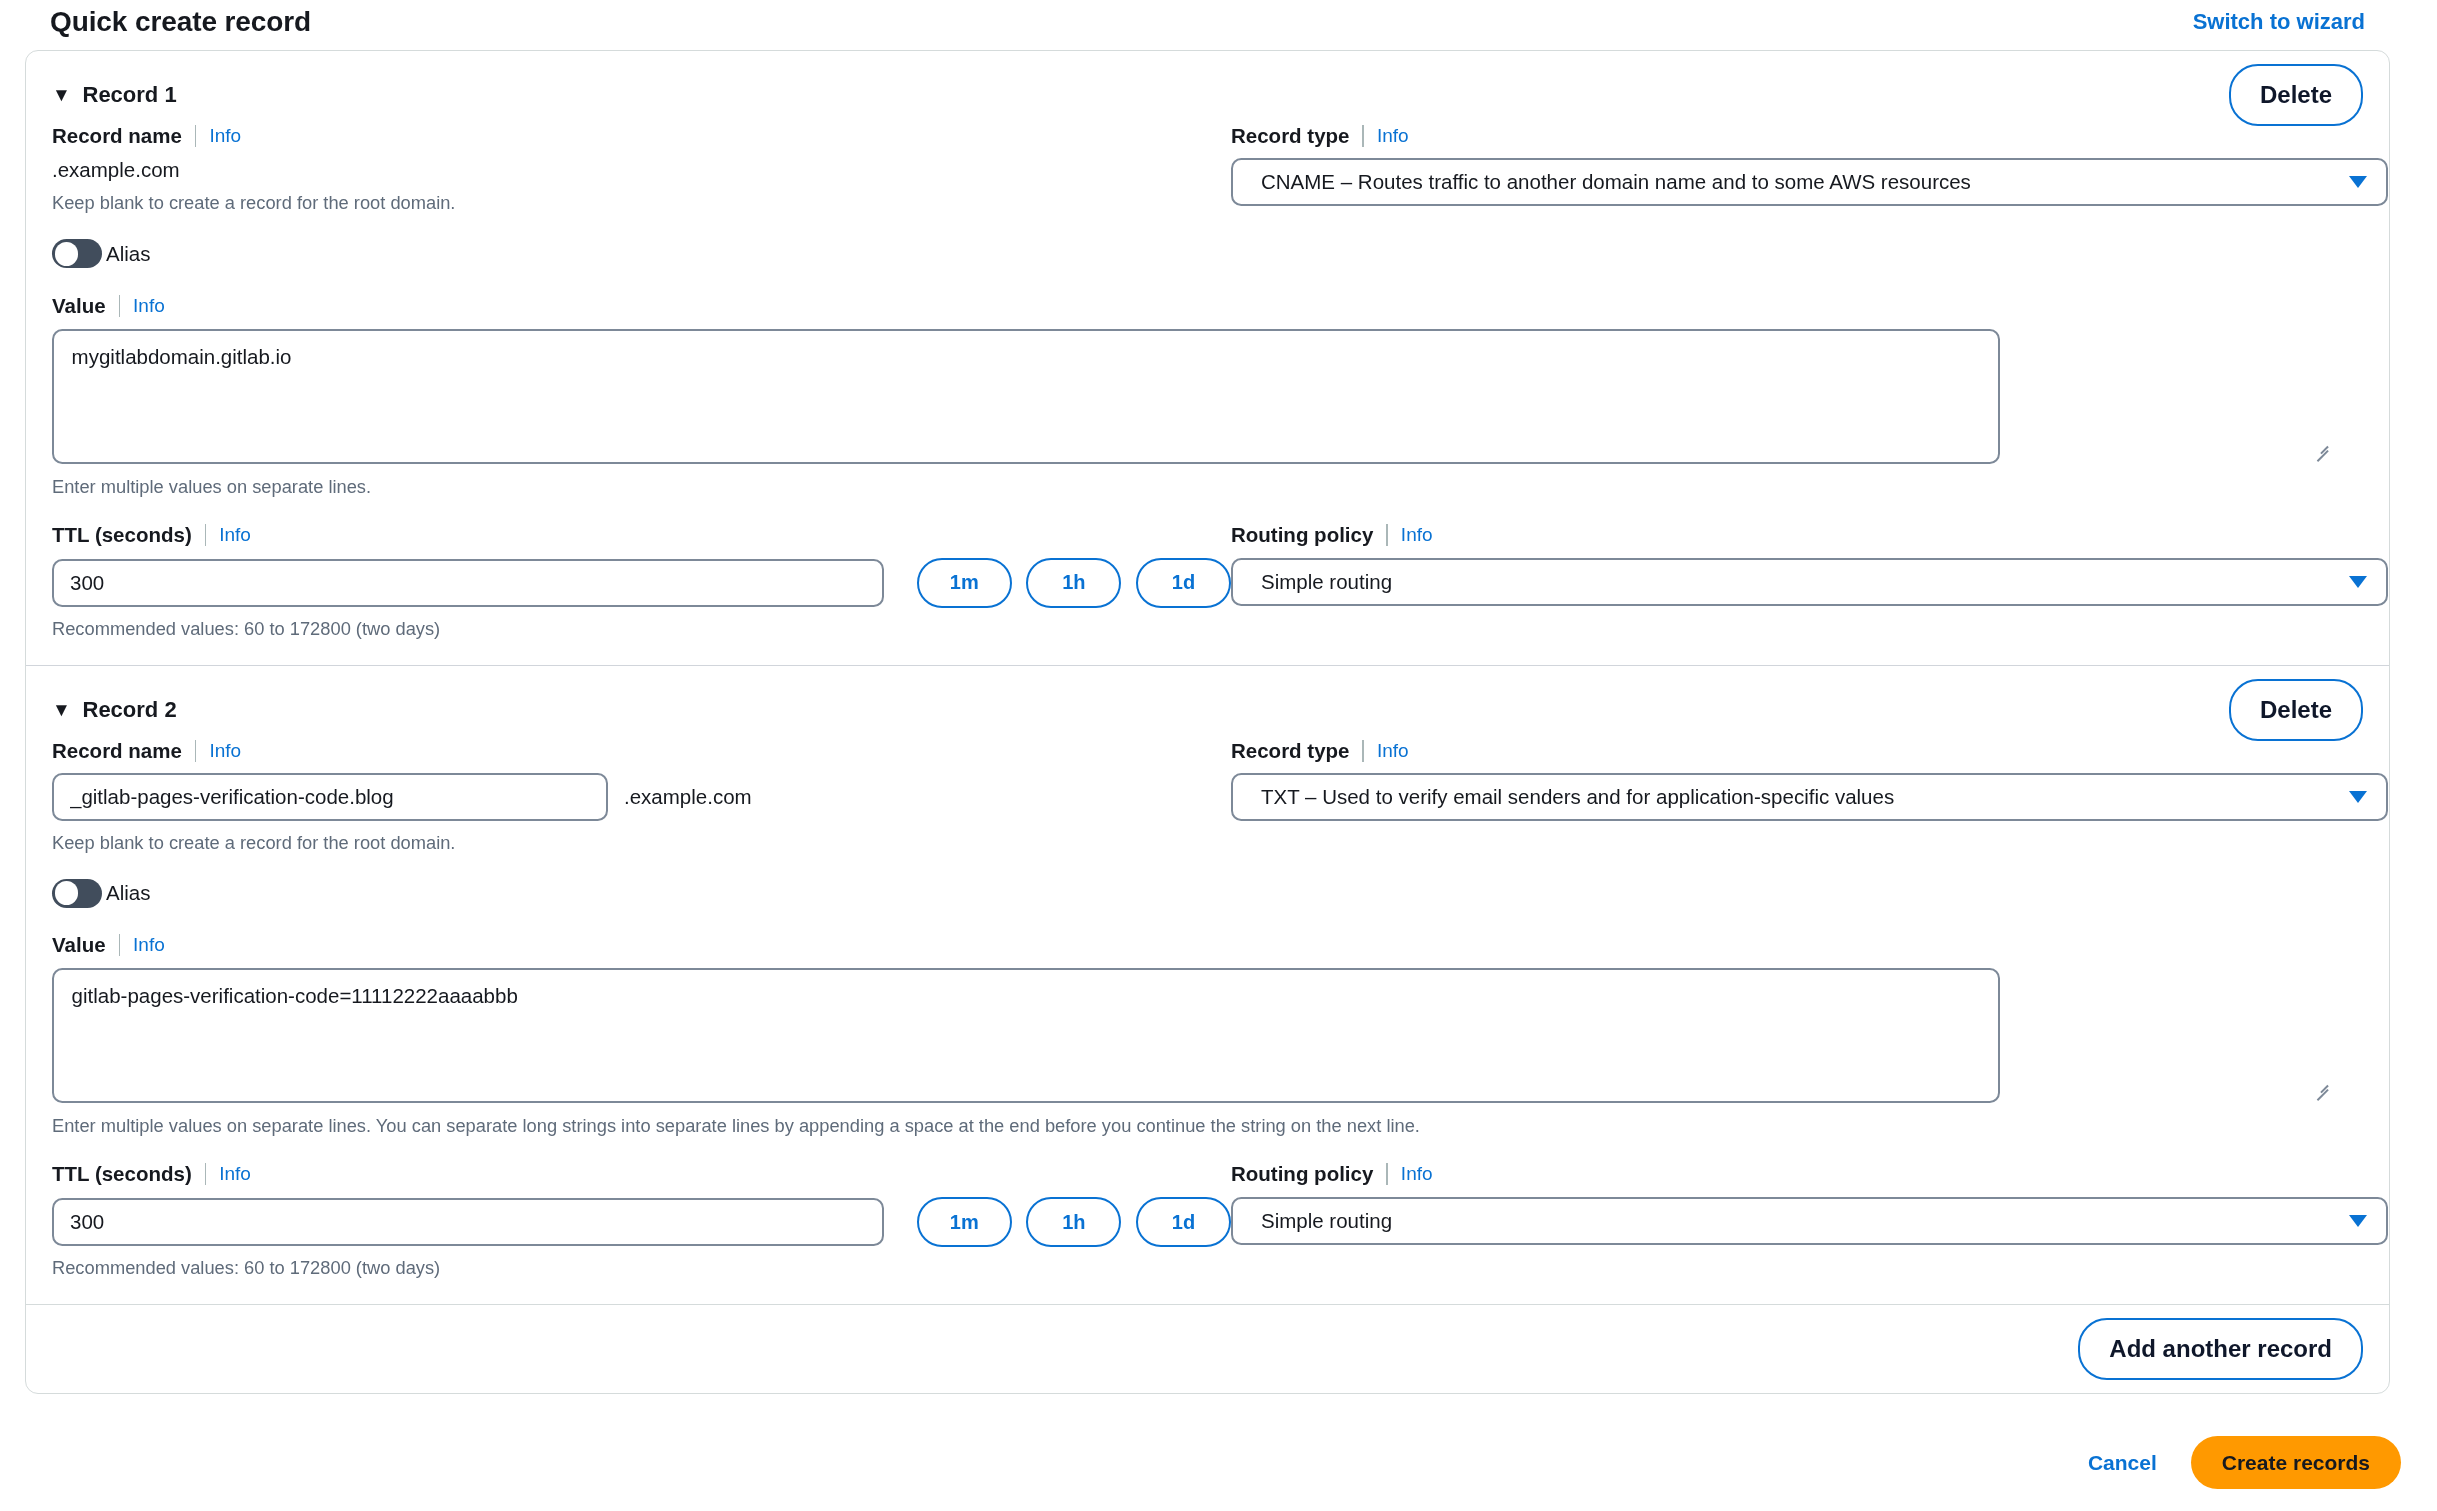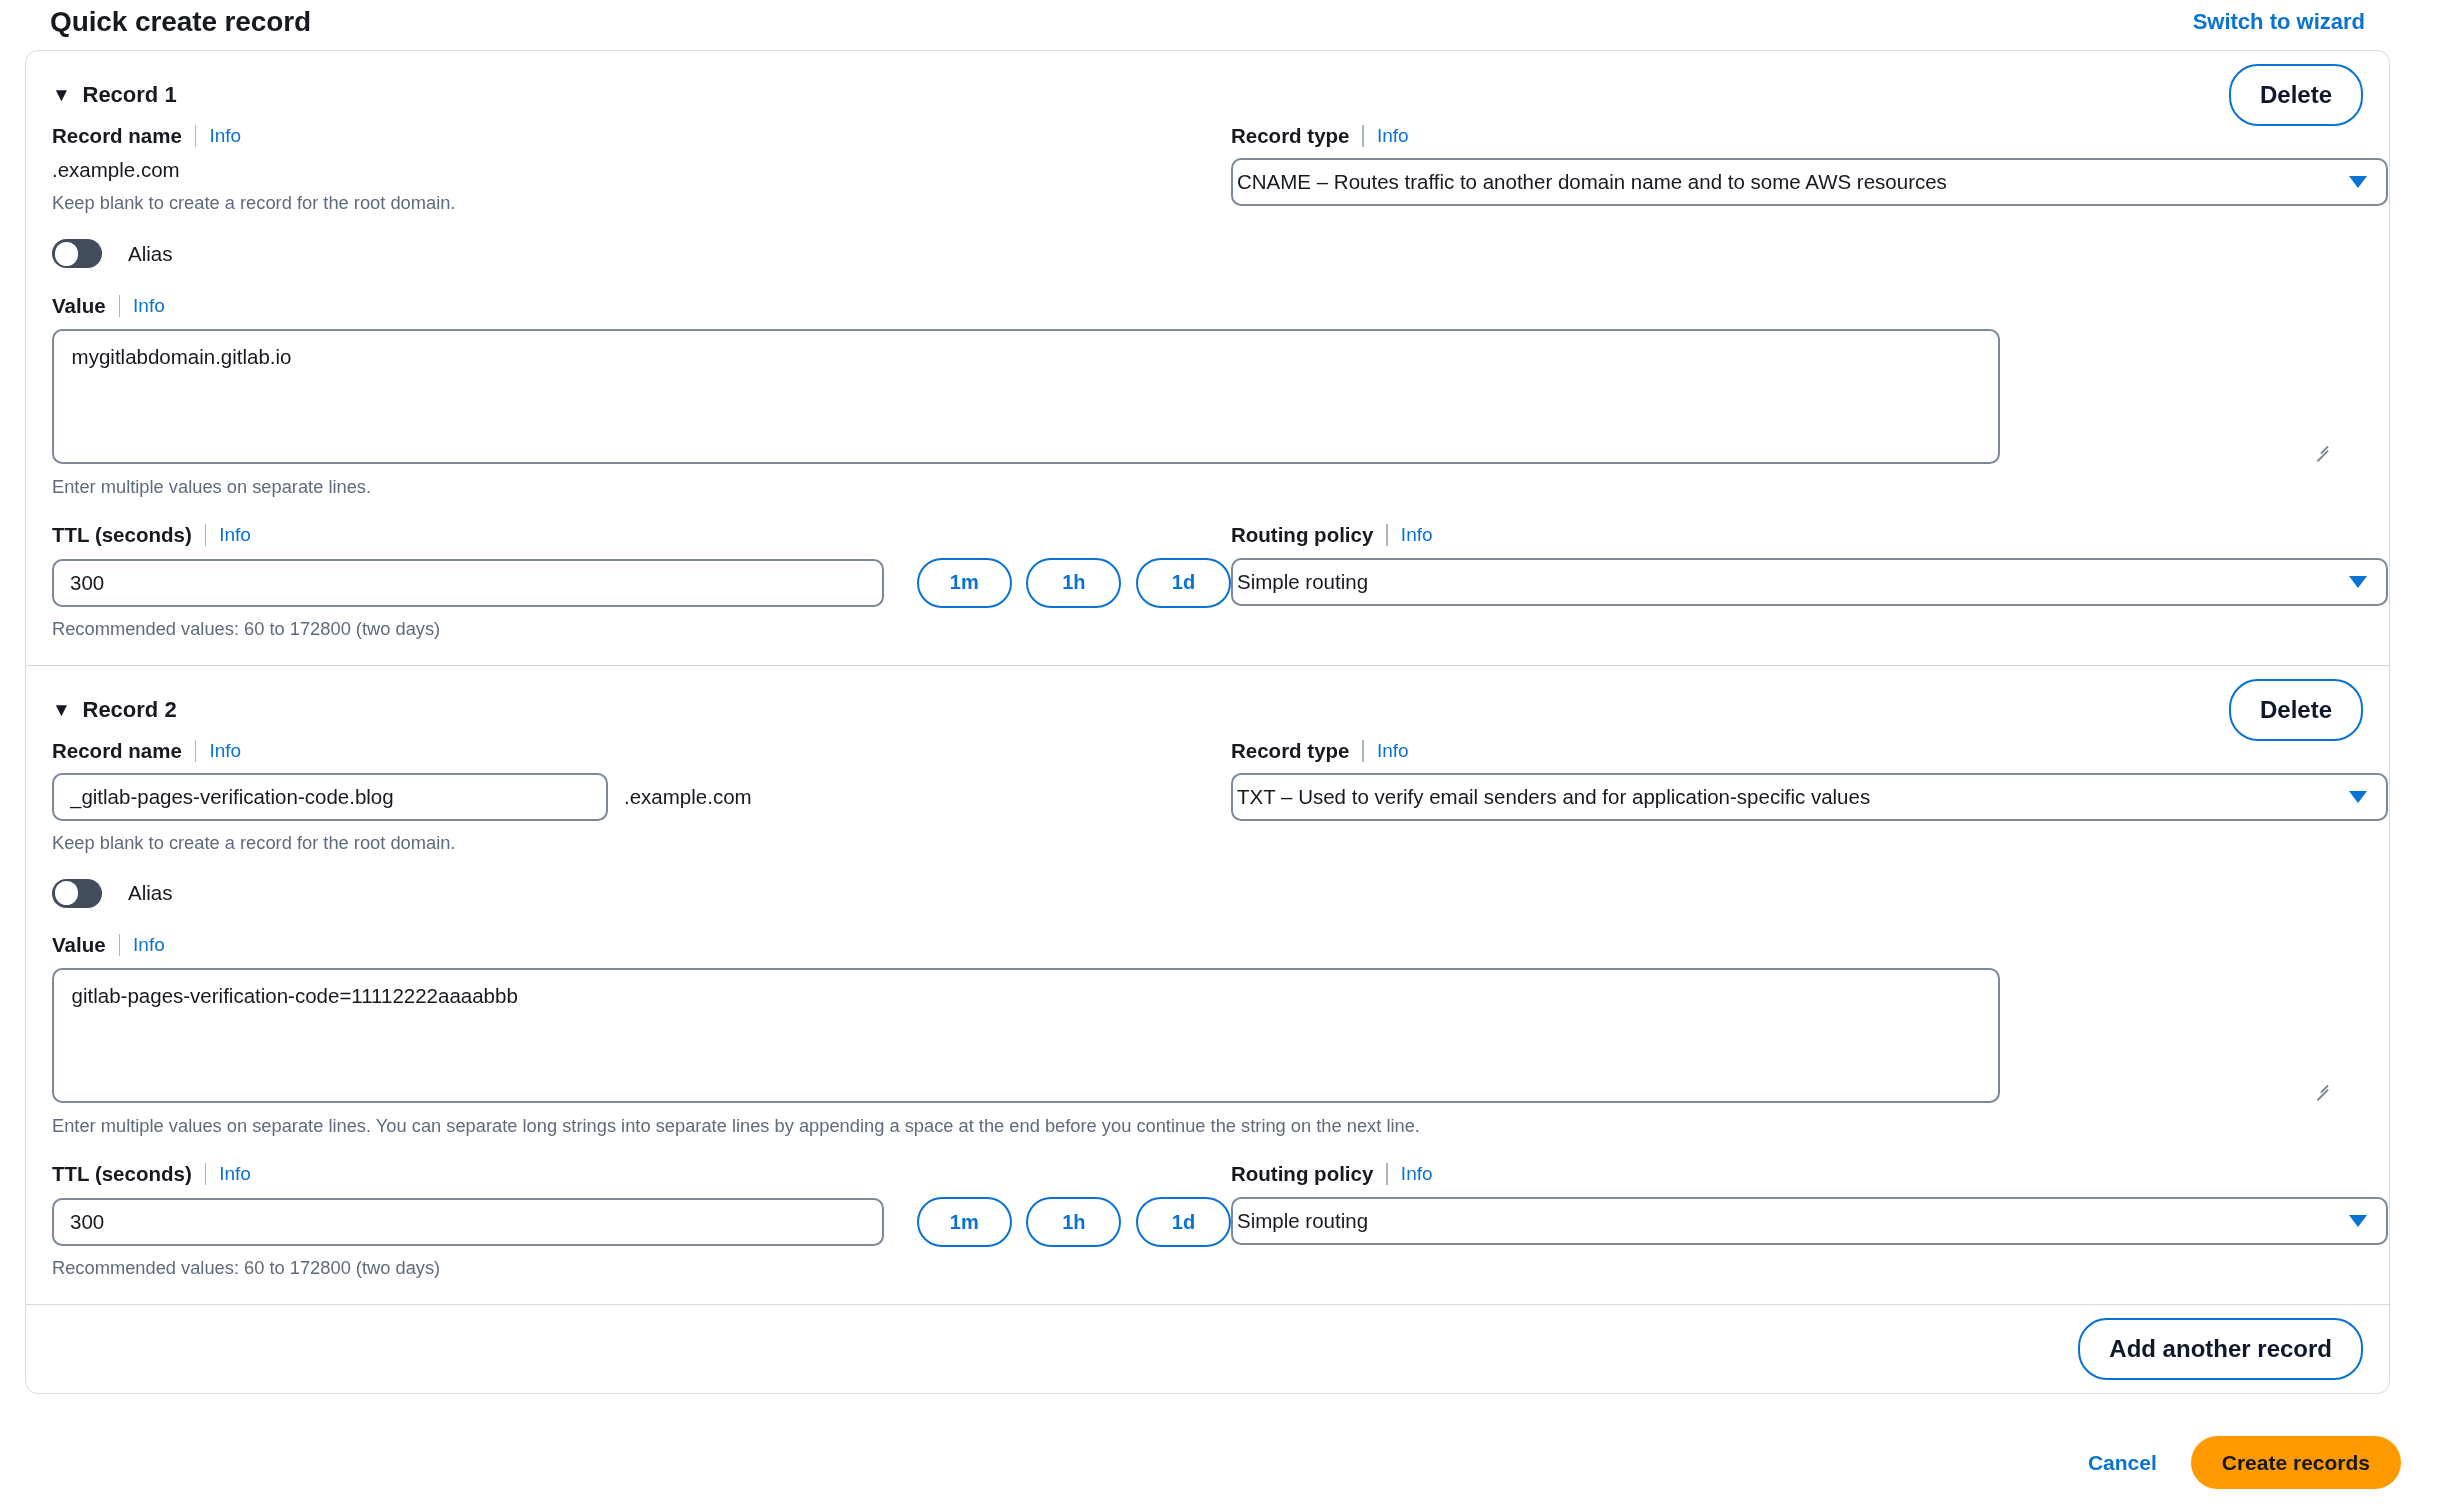--- a/index.html
+++ b/index.html
@@ -196,21 +196,21 @@
 
   .select {
     position: relative;
     width: 1157px;
     height: 48px;
     border: 2.2px solid #7d8998;
     border-radius: 10.2px;
     background: #ffffff;
     display: flex;
     align-items: center;
-    padding: 0 4px;
+    padding: 0 28px;
     cursor: pointer;
   }
   .select-value {
     font-size: 20.5px;
     color: #16191f;
     white-space: nowrap;
     overflow: hidden;
     text-overflow: ellipsis;
   }
   .chev {
@@ -221,21 +221,21 @@
     width: 0; height: 0;
     border-left: 9.5px solid transparent;
     border-right: 9.5px solid transparent;
     border-top: 12.4px solid #0972d3;
   }
 
   
   .toggle-row {
     display: flex;
     align-items: center;
-    gap: 26px;
+    gap: 4px;
     margin-top: 25px;
     margin-bottom: 25px;
   }
   .toggle {
     width: 50px;
     height: 29px;
     border-radius: 17.6px;
     background: #414d5c;
     position: relative;
     cursor: pointer;

